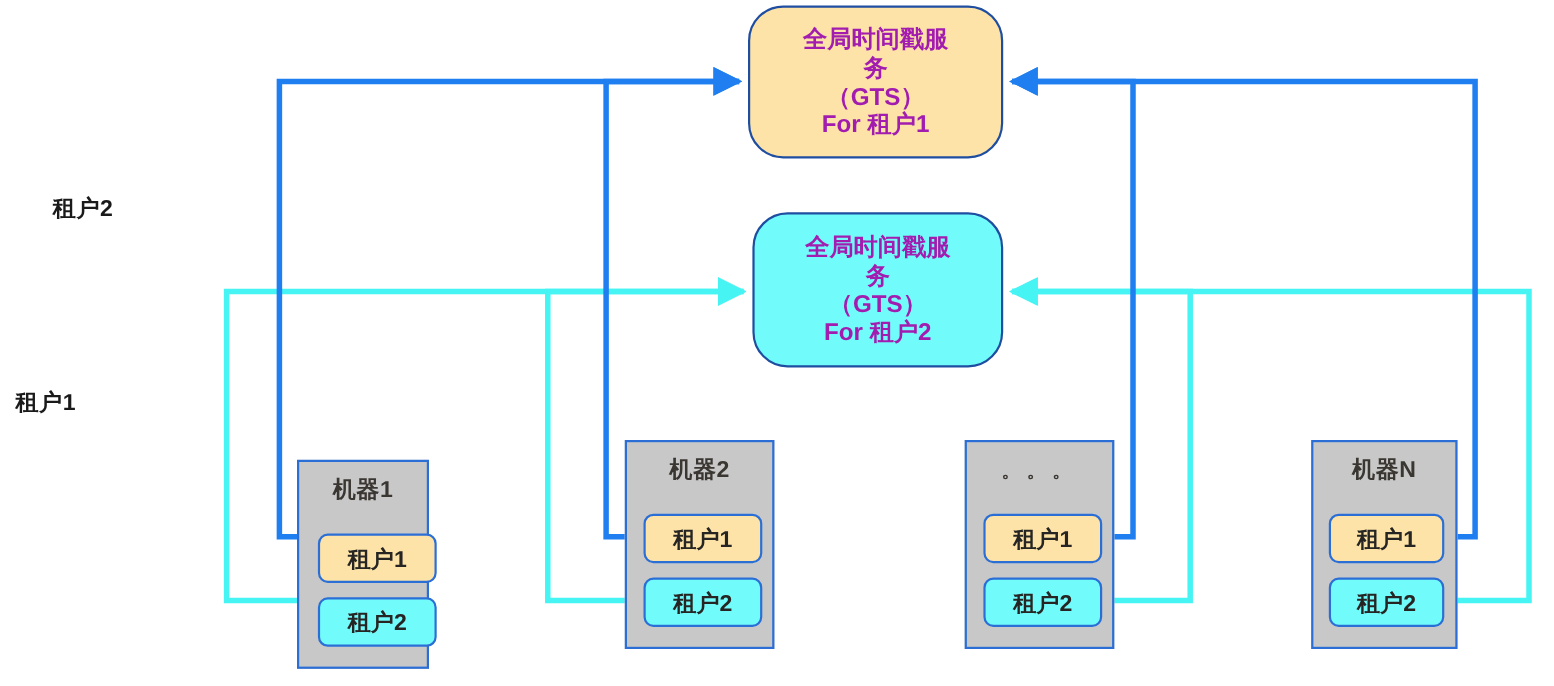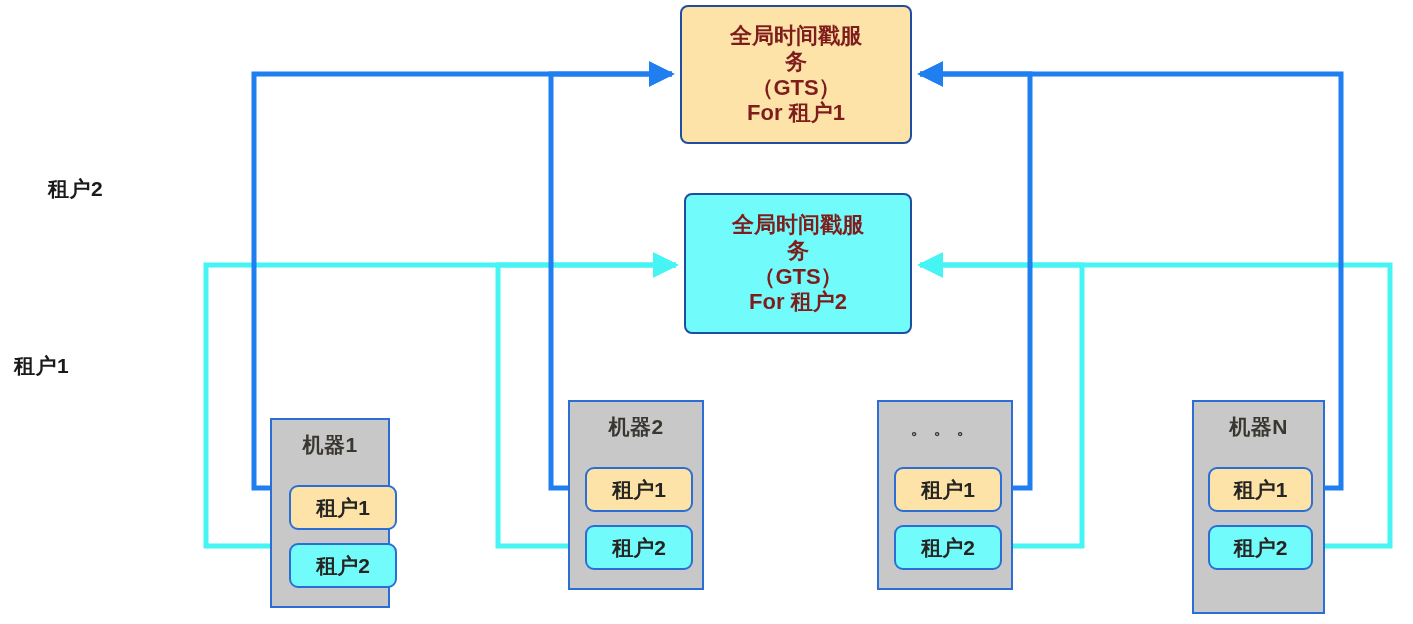--- a/index.html
+++ b/index.html
@@ -28,31 +28,31 @@
     position: absolute;
     font-weight: bold;
     font-size: 21px;
     color: #1a1a1a;
     white-space: nowrap;
     letter-spacing: 0.5px;
   }
   .gts-box {
     position: absolute;
     border: 2.5px solid #1f4ea1;
-    border-radius: 8px;
+    border-radius: 32px;
     box-sizing: border-box;
     display: flex;
     flex-direction: column;
     align-items: center;
     justify-content: center;
     text-align: center;
     font-weight: bold;
     font-size: 22px;
     line-height: 1.18;
-    color: #7f1d1d;
+    color: #a21caf;
     padding: 4px 10px;
   }
   .gts-line { display: block; white-space: nowrap; }
   .machine-box {
     position: absolute;
     background: #c8c8c8;
     border: 2.5px solid #2b6fd6;
     box-sizing: border-box;
     display: flex;
     flex-direction: column;
@@ -141,19 +141,19 @@
     <div class="tenant-chip" style="left:15px; top:65px; width:108px; height:45px; background:#fde3a7;">租户1</div>
     <div class="tenant-chip" style="left:15px; top:123px; width:108px; height:45px; background:#72fbfb;">租户2</div>
   </div>
 
   <div class="machine-box" style="left:877px; top:400px; width:136px; height:190px;">
     <span class="machine-title" style="font-size:17px; margin-top:15px; letter-spacing:6px;">。。。</span>
     <div class="tenant-chip" style="left:15px; top:65px; width:108px; height:45px; background:#fde3a7;">租户1</div>
     <div class="tenant-chip" style="left:15px; top:123px; width:108px; height:45px; background:#72fbfb;">租户2</div>
   </div>
 
-  <div class="machine-box" style="left:1192px; top:400px; width:133px; height:214px;">
+  <div class="machine-box" style="left:1192px; top:400px; width:133px; height:190px;">
     <span class="machine-title">机器N</span>
     <div class="tenant-chip" style="left:14px; top:65px; width:105px; height:45px; background:#fde3a7;">租户1</div>
     <div class="tenant-chip" style="left:14px; top:123px; width:105px; height:45px; background:#72fbfb;">租户2</div>
   </div>
 
 </div>
 
 </body></html>

